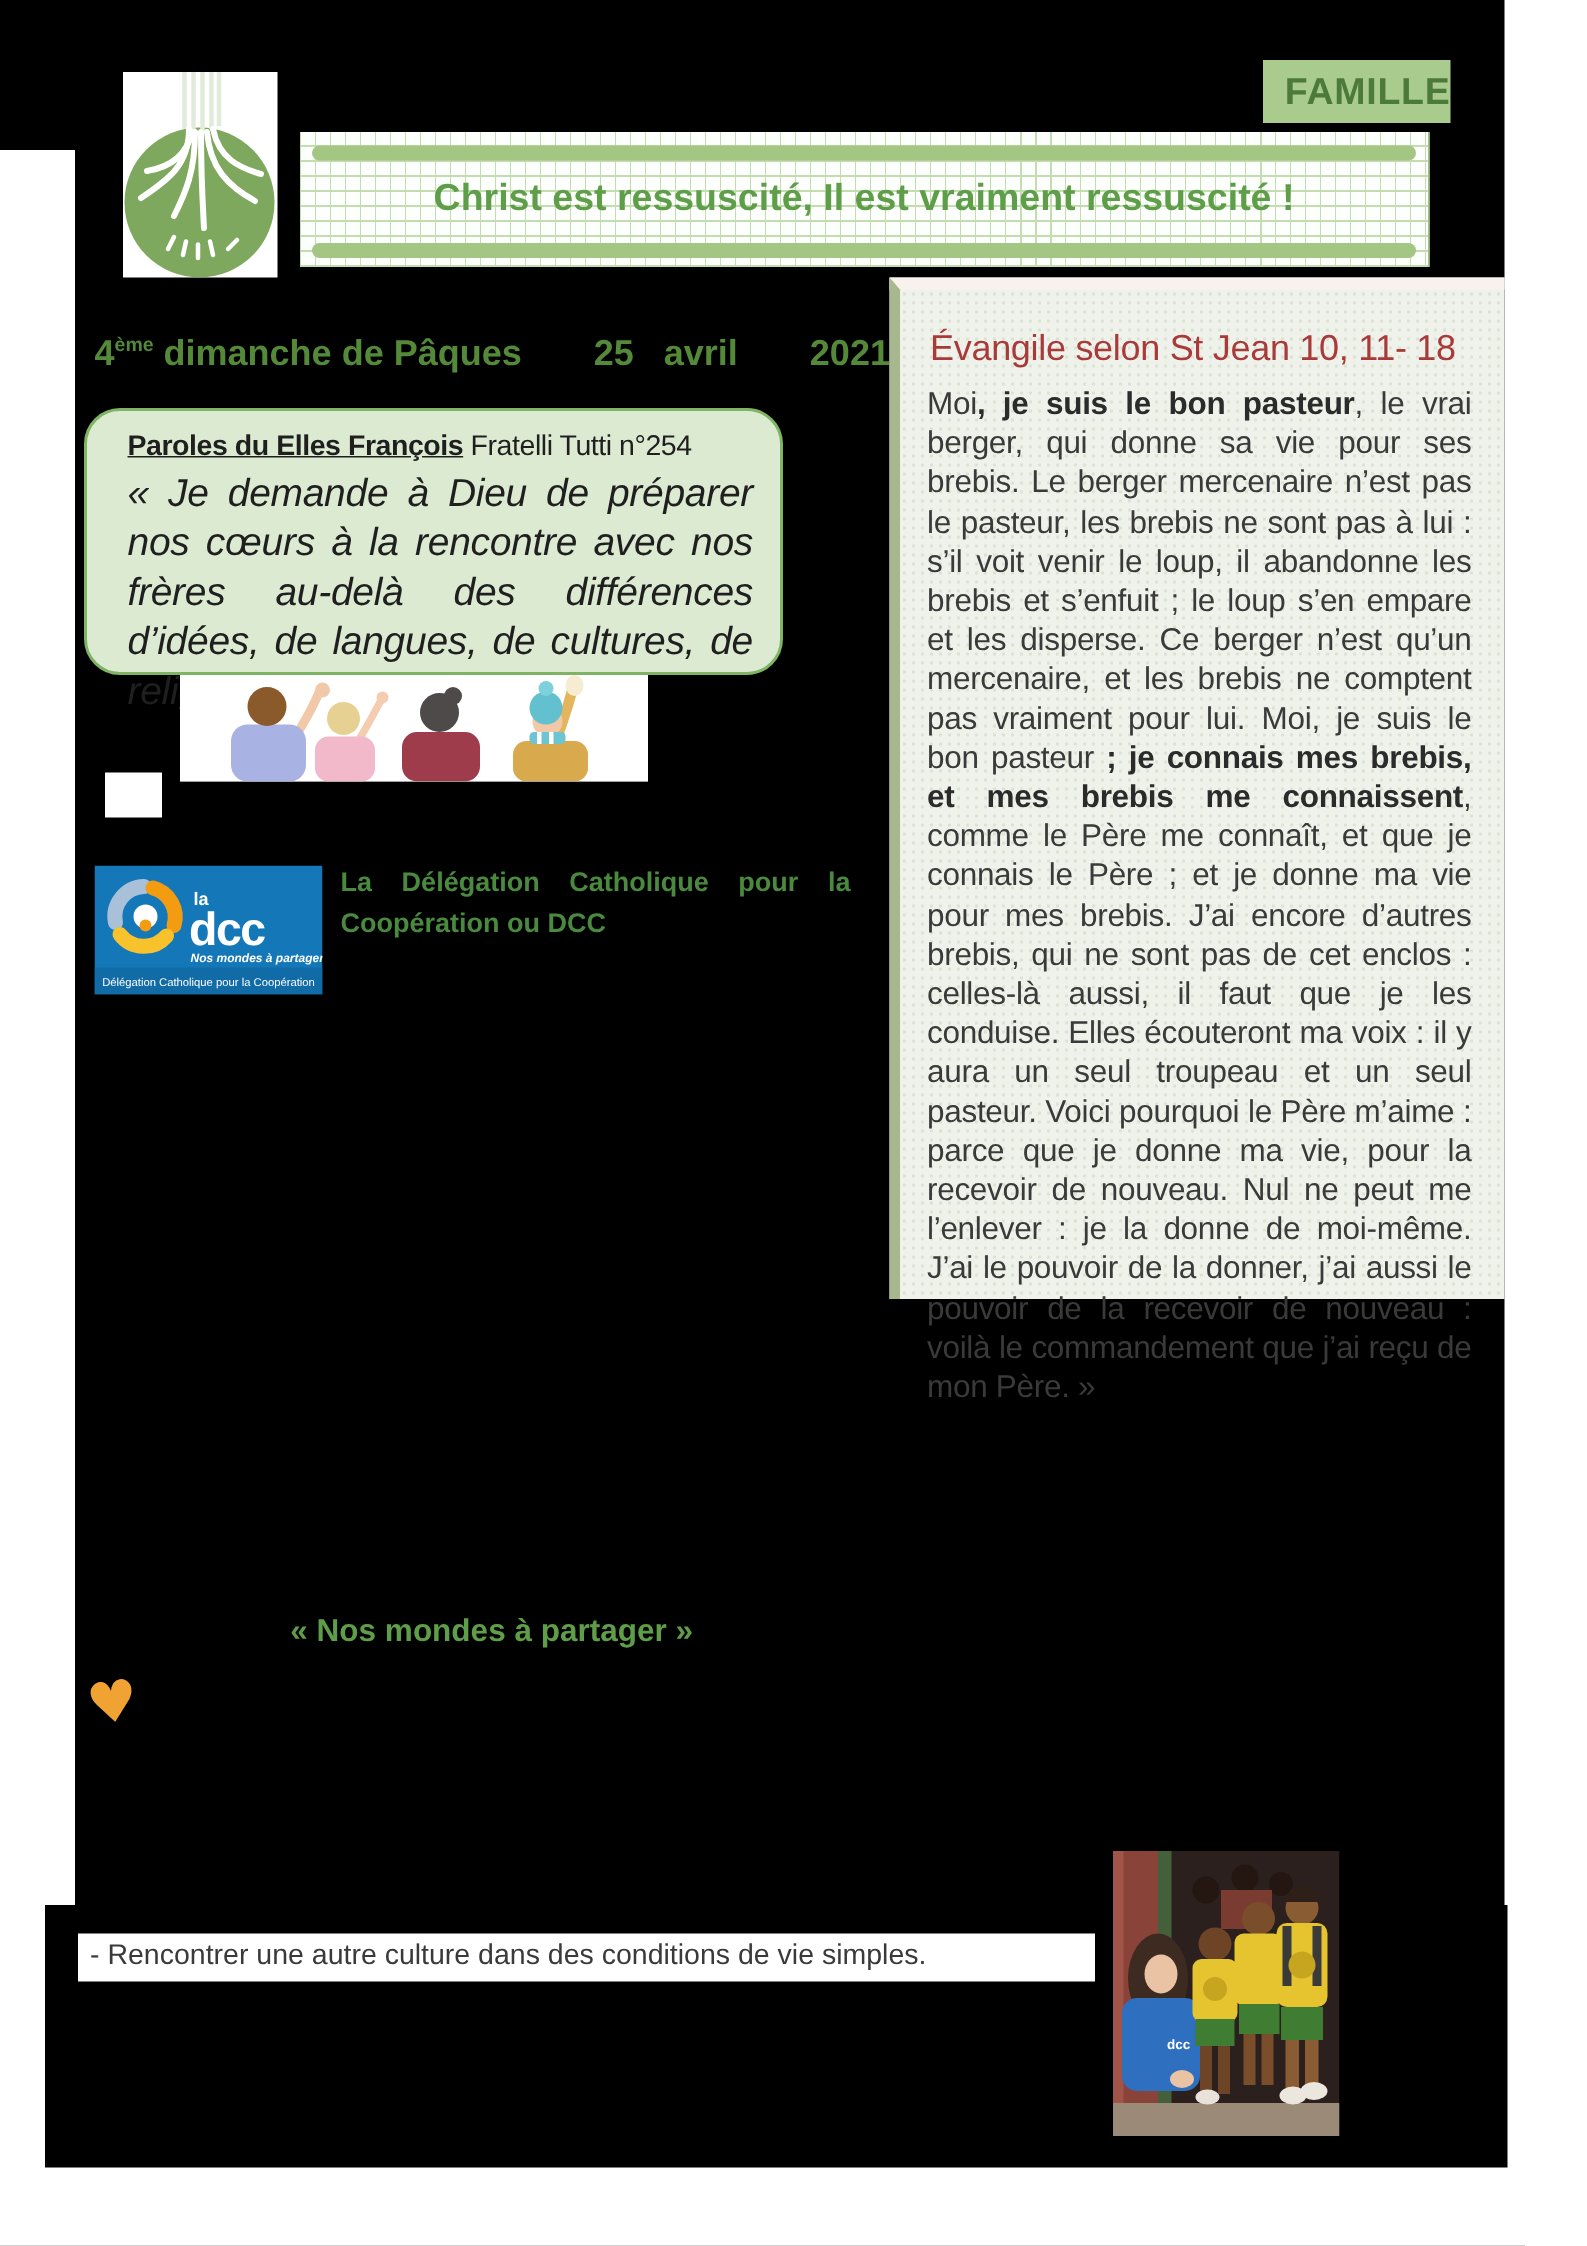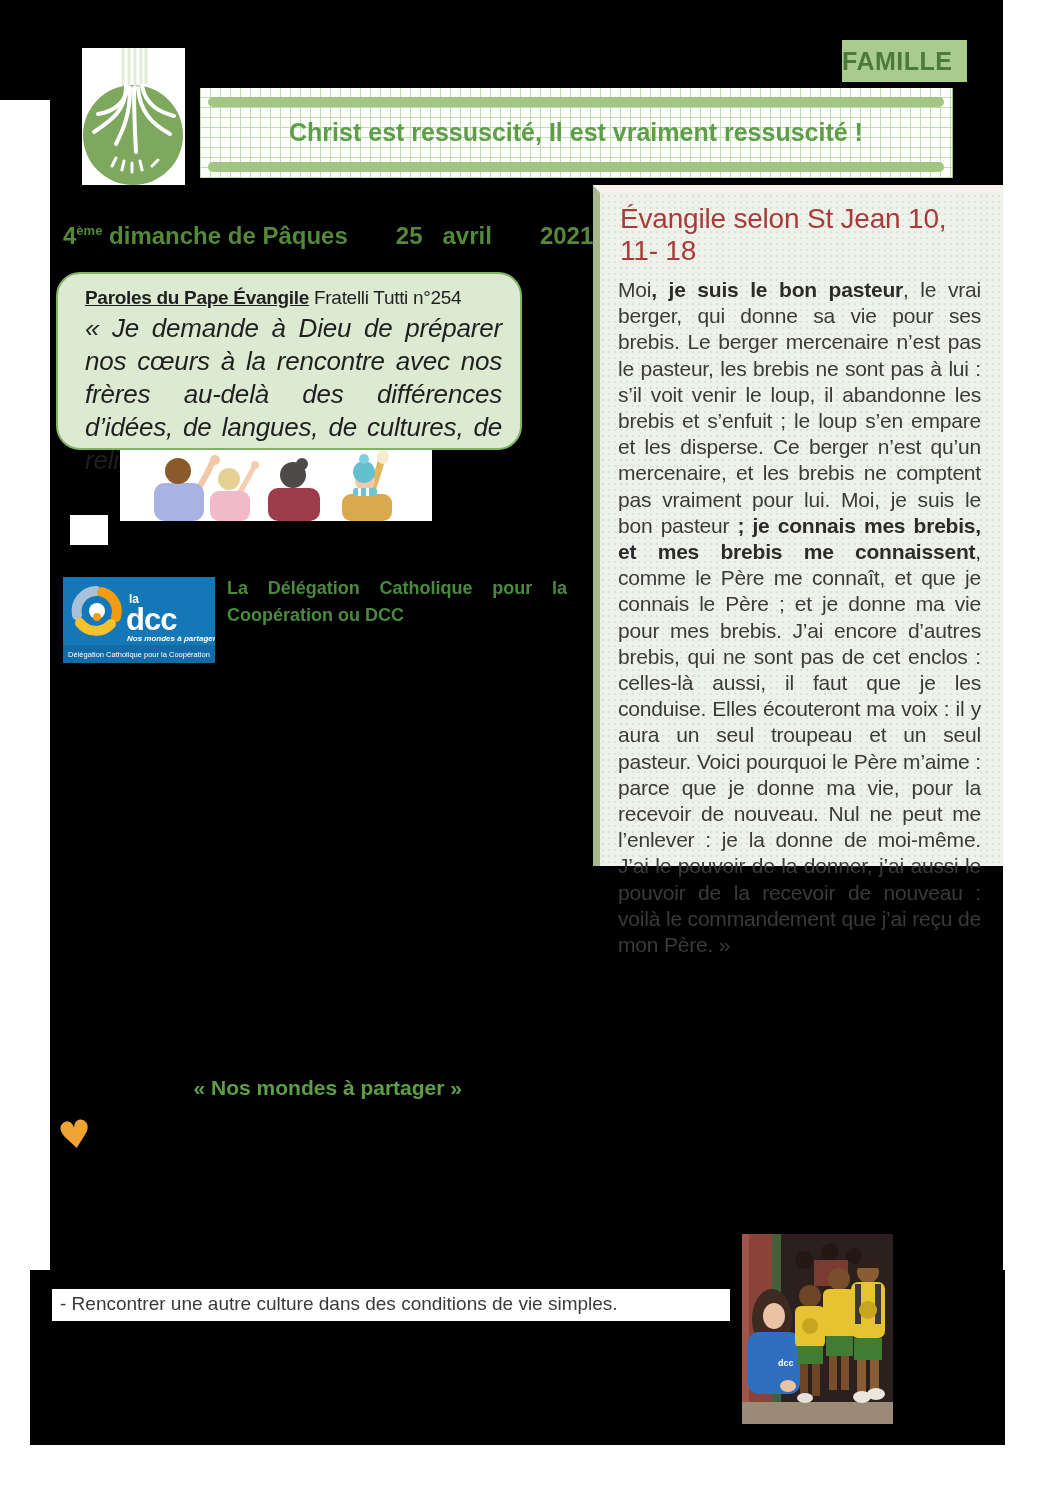--- a/index.html
+++ b/index.html
@@ -10,21 +10,21 @@
   
   .blk{position:absolute;background:#000000;}
   .blk-top{left:0;top:0;width:1003px;height:38px;}
   .blk-left{left:0;top:38px;width:50px;height:62px;}
   .blk-main{left:50px;top:38px;width:953px;height:1232px;}
   .blk-bottom{left:30px;top:1270px;width:975px;height:175px;}
 
   
   .logo-box{left:82px;top:48px;width:103px;height:137px;background:#ffffff;}
   .famille{left:842px;top:40px;width:125px;height:42px;background:#a9cc8e;
-           display:flex;align-items:center;justify-content:flex-start;
+           display:flex;align-items:center;justify-content:flex-end;
            color:#4c7a3a;font-weight:bold;font-size:25px;letter-spacing:.5px;}
   .banner{left:200px;top:88px;width:752px;height:90px;background-color:#fdfffc;
           background-image:
             repeating-linear-gradient(0deg,#c3dcb0 0 1px,transparent 1px 10px),
             repeating-linear-gradient(90deg,#c3dcb0 0 1px,transparent 1px 10px);
           border-right:1px solid #9cc284;}
   .banner-bar{position:absolute;left:8px;width:736px;height:10px;background:#a3c783;border-radius:5px;}
   .banner-bar.top{top:9px;}
   .banner-bar.bottom{top:74px;}
   .banner-title{position:absolute;left:0;top:30px;width:100%;text-align:center;
@@ -58,21 +58,21 @@
             color:#3a3a3a;font-size:19px;line-height:29px;padding-left:8px;box-sizing:border-box;
             white-space:nowrap;}
 
   
   .gospel-box{left:593px;top:185px;width:410px;height:681px;box-sizing:border-box;
               border-left:7px solid #a7b78e;border-top:8px solid #f8f1ee;
               background-color:#eff2ea;
               background-image:radial-gradient(#dde3d4 1px,transparent 1.2px);
               background-size:6px 6px;
               padding:10px 22px 0 18px;}
-  .gospel-title{color:#a93a3a;font-size:28px;margin:0 0 10px 2px;letter-spacing:-.2px;}
+  .gospel-title{color:#a93a3a;font-size:24px;margin:16px 0 10px 2px;letter-spacing:-.2px;}
   .gospel-body{color:#3a3a3a;font-size:21px;line-height:26.2px;text-align:justify;
                letter-spacing:-.2px;margin:0;}
   .gospel-body b{color:#2b2b2b;}
 
   .commentary-box{left:585px;top:875px;width:420px;height:353px;box-sizing:border-box;
                   border:5px solid #b9d79c;border-radius:58px;}
   .commentary-title{margin:22px 0 0 24px;color:#5a9e4d;font-size:20px;word-spacing:5px;white-space:nowrap;}
 
   .photo{left:742px;top:1234px;width:151px;height:190px;}
 </style>
@@ -123,21 +123,21 @@
     <div class="banner-bar bottom"></div>
     <div class="banner-title">Christ est ressuscité, Il est vraiment ressuscité !</div>
   </div>
 
   <div class="abs masthead-line">
     <span>4</span><sup>ème</sup><span> dimanche de Pâques</span><span class="sp-a">25</span><span class="sp-b">avril</span><span class="sp-c">2021</span>
   </div>
 
   <div class="abs pope-box">
     <div class="pope-head">
-      <span class="ttl">Paroles du Pape Évangile</span><span> Fratelli Tutti n°254</span>
+      <span class="ttl">Paroles du Elles François</span><span> Fratelli Tutti n°254</span>
     </div>
     <p class="pope-quote">« Je demande à Dieu de préparer nos cœurs à la rencontre avec nos frères au-delà des différences d’idées, de langues, de cultures, de religions ».</p>
   </div>
 
   <div class="abs people">
     <svg width="312" height="71" viewBox="0 0 312 71">
       <rect width="312" height="71" fill="#ffffff"></rect>
       <path d="M80 36 C86 26 90 18 93 11" stroke="#f2c9a8" stroke-width="6" fill="none" stroke-linecap="round"></path>
       <circle cx="95" cy="10" r="5" fill="#f2c9a8"></circle>
       <rect x="34" y="33" width="50" height="38" rx="11" fill="#a9b3e3"></rect>

